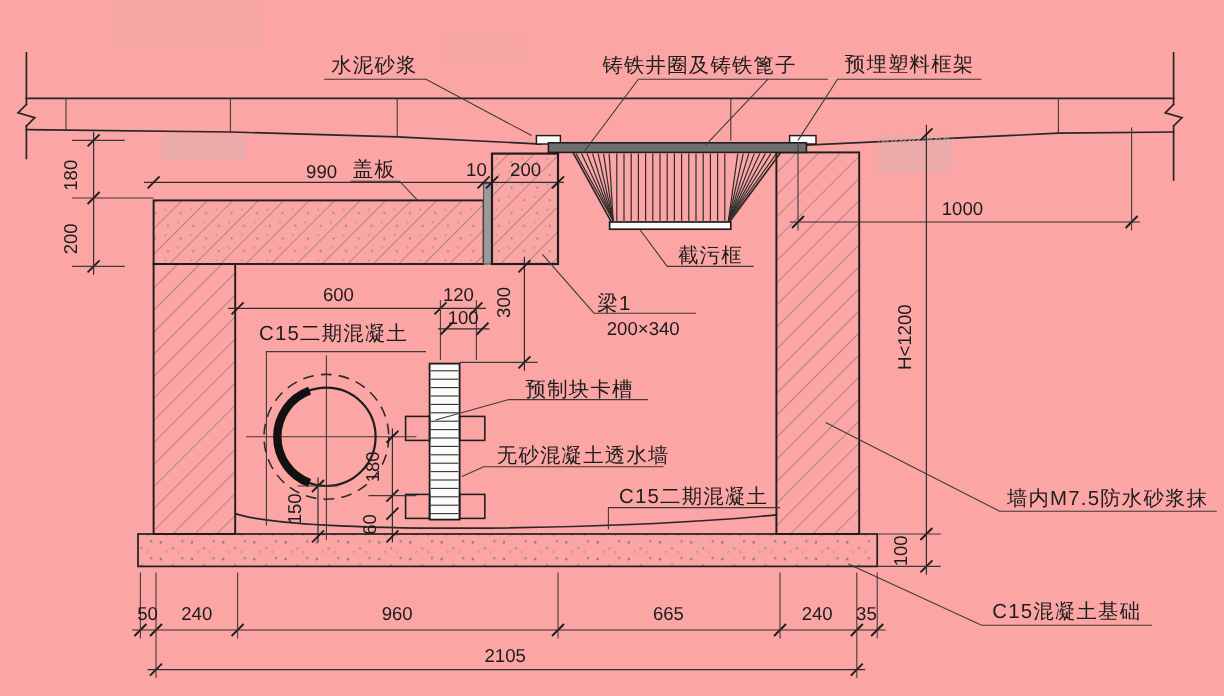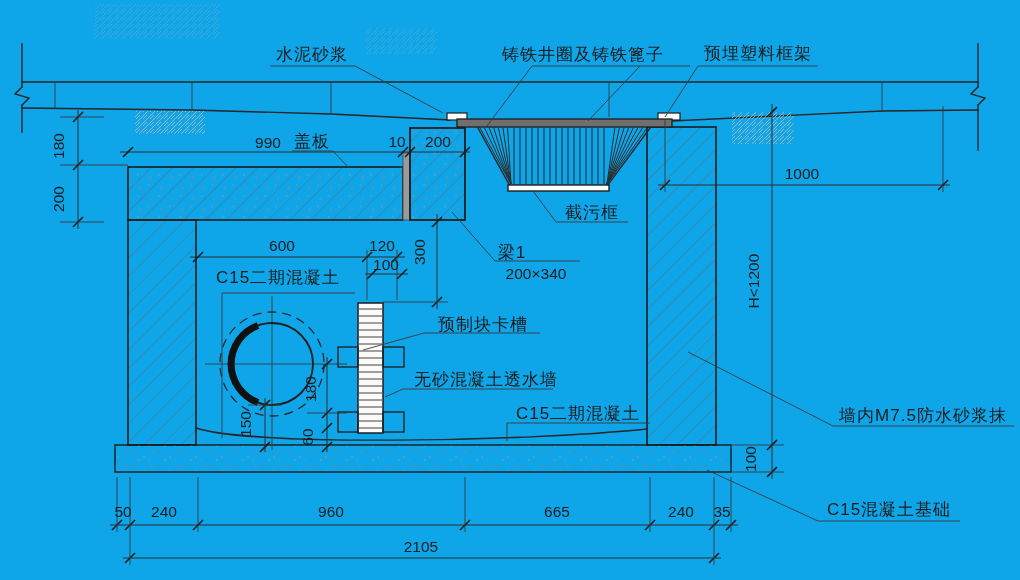--- a/index.html
+++ b/index.html
@@ -1,16 +1,16 @@
 <!DOCTYPE html>
 <html><head>
 <meta charset="utf-8">
 <style>
   html,body{margin:0;padding:0;background:#e8e8e6;}
-  #stage{position:relative;width:1020px;height:580px;background:#0ea5e9;overflow:hidden;
+  #stage{position:relative;width:1020px;height:580px;background:#fca5a5;overflow:hidden;
          font-family:"Liberation Sans","DejaVu Sans",sans-serif;}
   svg{display:block}
   .ln{stroke:#262626;stroke-width:1.4;fill:none;stroke-linecap:square}
   .thin{stroke:#3a3a3a;stroke-width:0.9;fill:none}
   .dimln{stroke:#2e2e2e;stroke-width:1;fill:none}
   .tick{stroke:#1d1d1d;stroke-width:1.6}
   .hatchln{stroke:#6a6a6a;stroke-width:0.9}
   .t{font-size:17px;fill:#1c1c1c;text-anchor:middle;letter-spacing:1px}
   .d{font-size:15.5px;fill:#1c1c1c;text-anchor:middle}
   .fan line{stroke:#2c2c2c;stroke-width:1}

